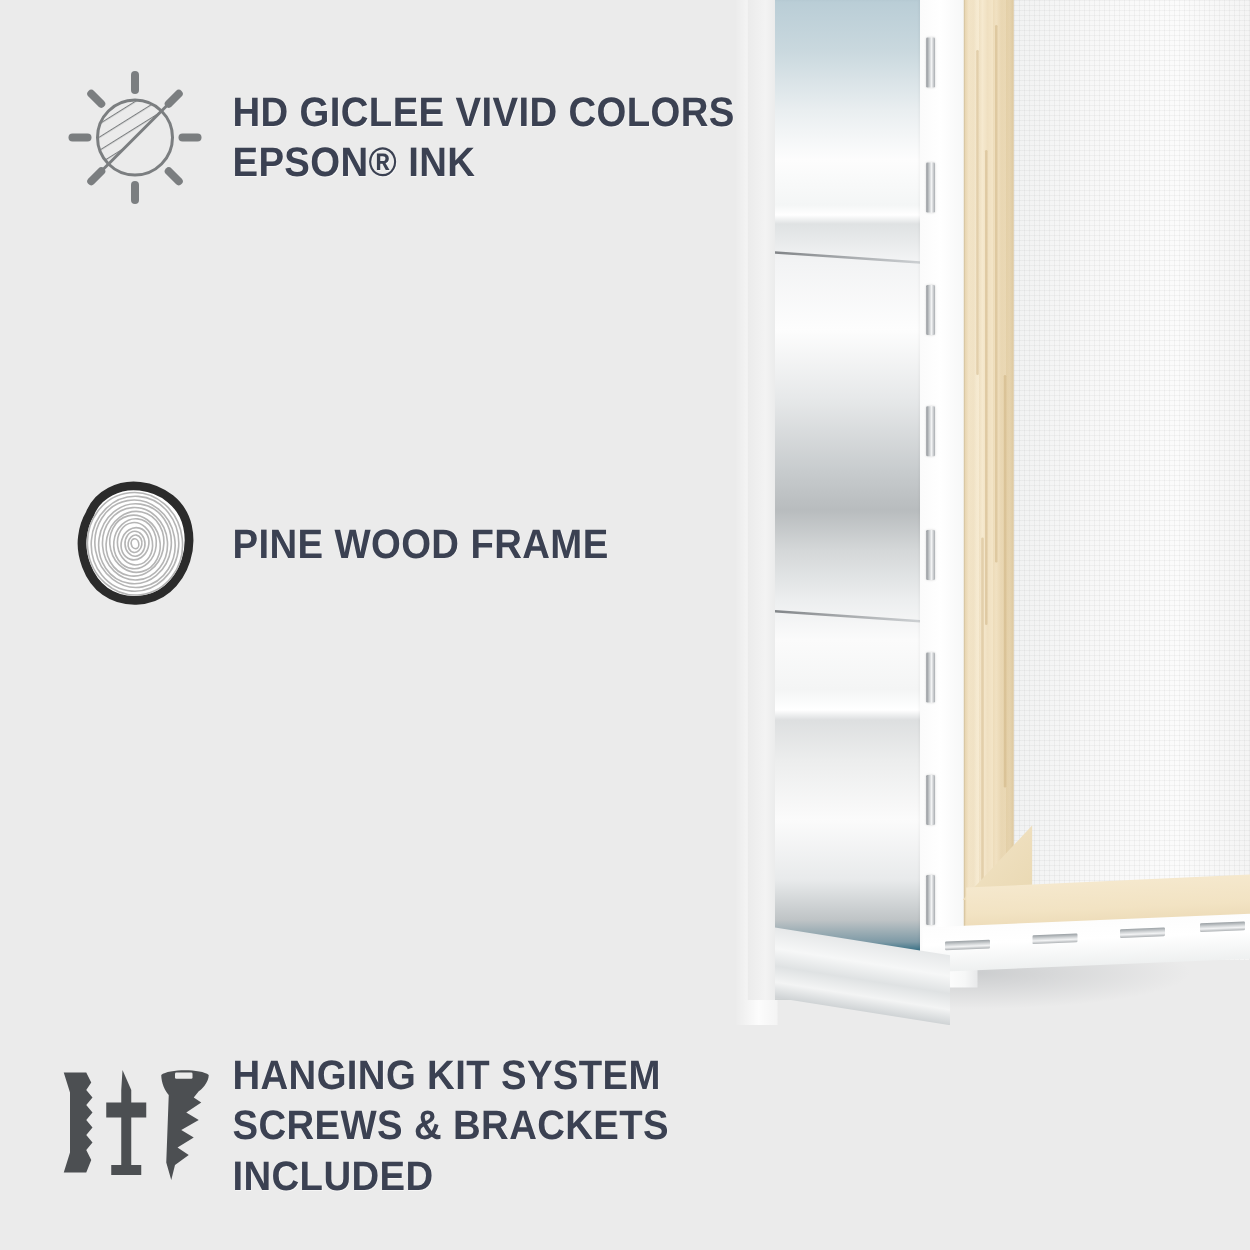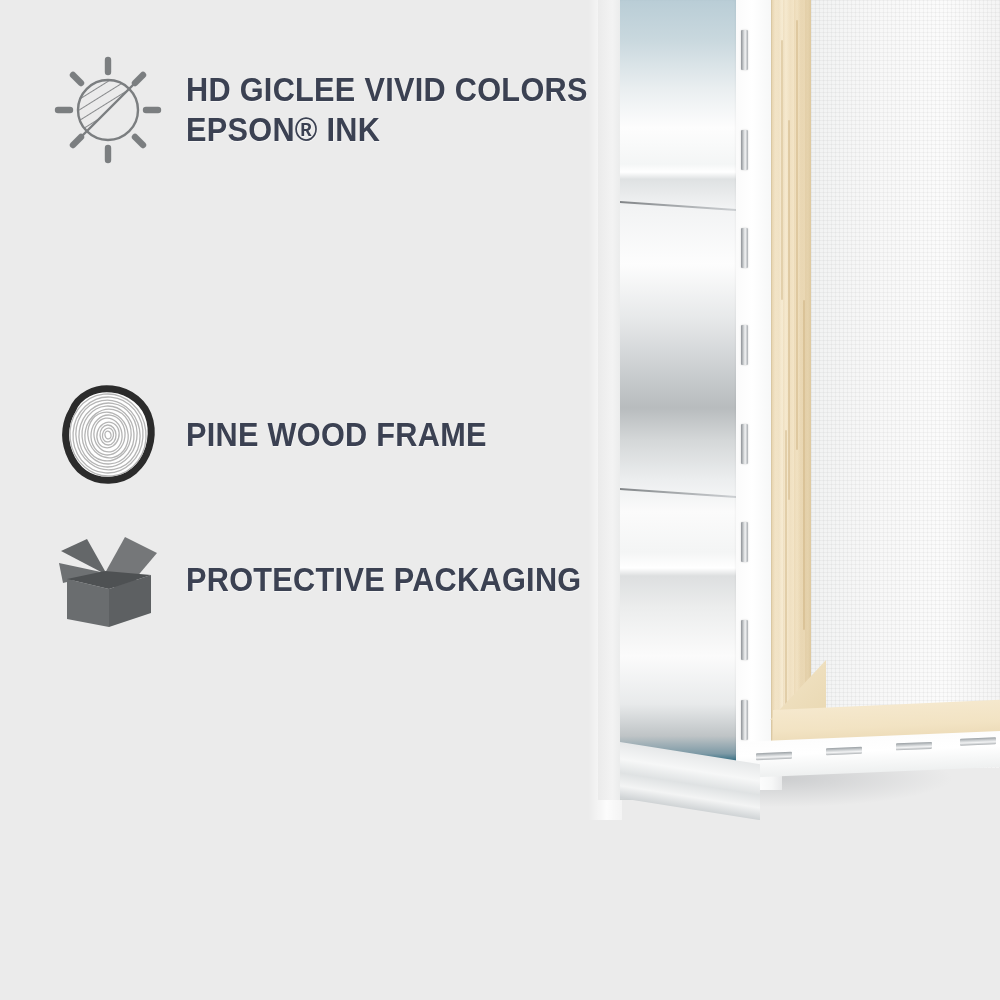--- a/index.html
+++ b/index.html
@@ -270,40 +270,44 @@
             <ellipse cx="56" cy="54" rx="11" ry="13" transform="rotate(16 56 54)"></ellipse>
             <ellipse cx="56" cy="54" rx="8" ry="10" transform="rotate(-2 56 54)"></ellipse>
             <ellipse cx="56" cy="54" rx="5.5" ry="7" transform="rotate(10 56 54)"></ellipse>
             <ellipse cx="56" cy="54" rx="3" ry="4" transform="rotate(-12 56 54)"></ellipse>
           </g>
         </svg>
       </div>
       <div class="feature-text">PINE WOOD FRAME</div>
     </div>
 
-    <div class="feature-row" id="row-3">
+
+
+    <div class="feature-row" id="row-5">
       <div class="feature-icon">
-        <svg width="122" height="106" viewBox="0 0 122 106" aria-hidden="true">
-
-          <path d="M58 46 L78 10 L110 26 L88 52 Z" fill="#757779"></path>
-          <path d="M58 46 L88 52 L104 72 L72 68 Z" fill="#676a6c"></path>
-
-          <path d="M56 46 L14 24 L40 12 L58 44 Z" fill="#646769"></path>
-          <path d="M56 46 L16 56 L12 36 L54 45 Z" fill="#6e7173"></path>
-
-          <path d="M20 52 L62 62 L62 100 L20 92 Z" fill="#6a6d6f"></path>
-          <path d="M62 62 L104 48 L104 86 L62 100 Z" fill="#5d6062"></path>
-
-          <path d="M20 52 L58 44 L104 48 L62 62 Z" fill="#4e5153"></path>
+        <svg width="130" height="96" viewBox="0 0 130 96" aria-hidden="true">
+          <g fill="#4c4f52">
+
+            <path d="M8 6 L26 6 L30 14 L26 20 L31 26 L26 32 L31 38 L26 44 L31 50
+                     L26 56 L31 62 L26 68 L30 76 L26 86 L8 86 L13 70 L13 22 Z"></path>
+
+            <path d="M55 4 L62 20 L62 30 L74 30 L74 42 L62 42 L62 80 L70 80 L70 88
+                     L46 88 L46 80 L54 80 L54 42 L42 42 L42 30 L54 30 L54 20 Z"></path>
+
+            <path d="M86 8 C92 3 118 3 124 8 C124 14 118 20 116 21
+                     L112 26 L118 30 L106 38 L116 44 L102 52 L112 58 L99 66
+                     L108 72 L97 80 L94 92 L90 78 L92 24 C89 21 86 14 86 8 Z"></path>
+          </g>
+
+          <rect x="97" y="6" width="14" height="5" rx="1" fill="#ebebeb"></rect>
         </svg>
       </div>
-      <div class="feature-text">PROTECTIVE PACKAGING</div>
-    </div>
-
-
+      <div class="feature-text">HANGING KIT SYSTEM
+SCREWS &amp; BRACKETS INCLUDED</div>
+    </div>
 
   </div>
 
   <div class="photo-gutter"></div>
   <div class="photo-shadow"></div>
 
   <div class="photo">
 
     <div class="art-left-fade"></div>
 

